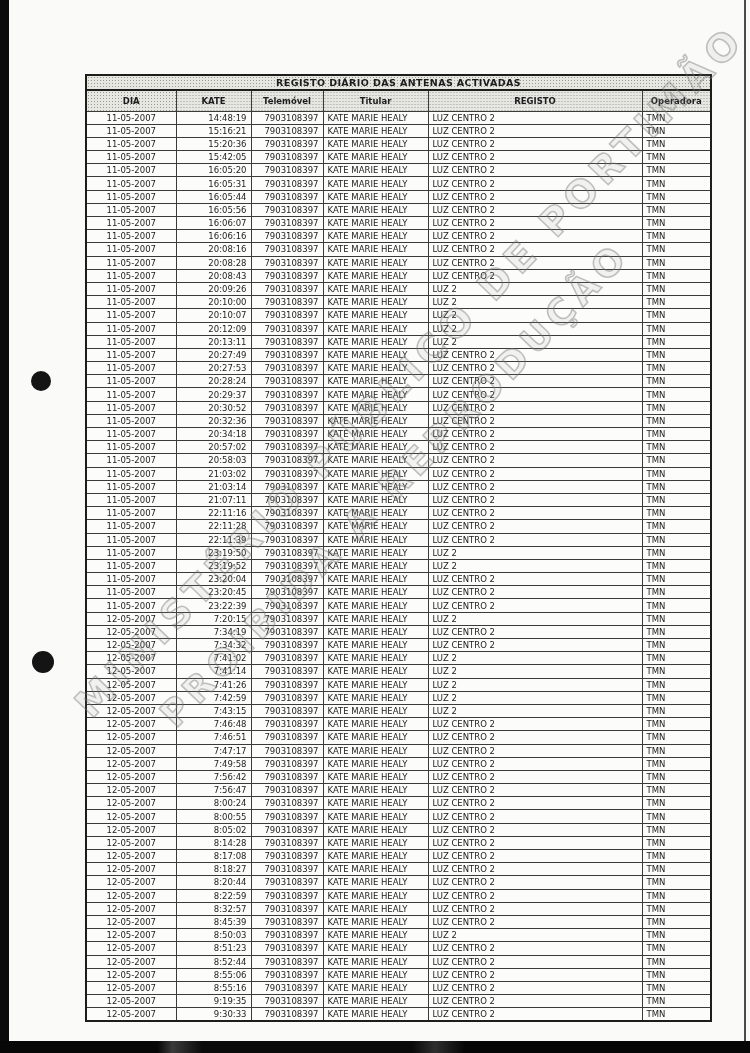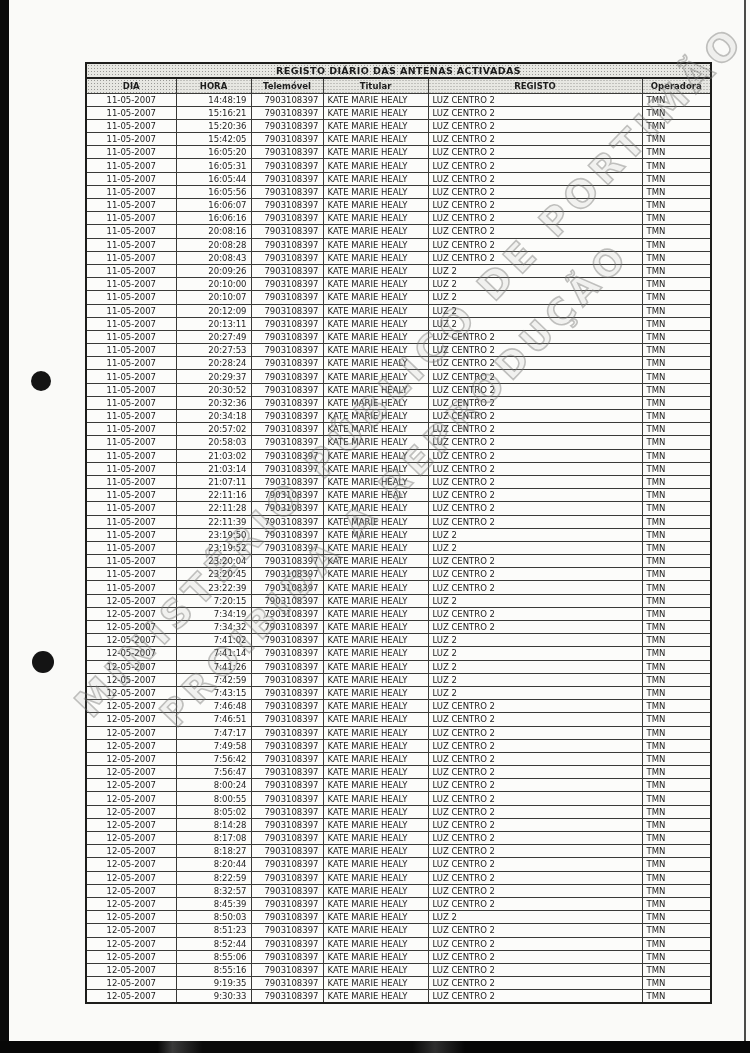--- a/index.html
+++ b/index.html
@@ -91,40 +91,40 @@
     font-size: 9.5px;
     font-weight: bold;
     text-align: center;
     letter-spacing: 0.4px;
     border: 2px solid #1d1d1b;
     background-color: #e7e7e2;
     background-image: radial-gradient(circle, rgba(90,90,88,0.55) 0.7px, transparent 0.9px);
     background-size: 3px 3px;
   }
   .register-table thead th.col-h {
-    height: 15px;
+    height: 21px;
     font-weight: bold;
     text-align: center;
     background-color: #e7e7e2;
     background-image: radial-gradient(circle, rgba(90,90,88,0.55) 0.7px, transparent 0.9px);
     background-size: 3px 3px;
   }
   .register-table tbody td {
     height: 13.2px;
     padding: 0 4px;
     line-height: 12px;
     background: #fcfcfa;
   }
   .register-table tbody td:nth-child(1) { text-align: center; }
   .register-table tbody td:nth-child(2) { text-align: right; }
   .register-table tbody td:nth-child(3) { text-align: right; }
   .register-table tbody td:nth-child(4) { text-align: left; }
   .register-table tbody td:nth-child(5) { text-align: left; }
   .register-table tbody td:nth-child(6) { text-align: left; }
-  .register-table { border: 2px solid #1d1d1b; }
+  .register-table { border: 2px solid #1d1d1b; margin-top: 12px; }
 </style>
 </head>
 <body>
 
 <div class="page">
 
   <div class="edge-left"></div>
   <div class="edge-right"></div>
   <div class="edge-bottom"></div>
   <div class="hole-punch top"></div>
@@ -143,21 +143,21 @@
       <col style="width:105px">
       <col style="width:214px">
       <col style="width:69px">
     </colgroup>
     <thead>
       <tr>
         <th class="title-cell" colspan="6">REGISTO DIÁRIO DAS ANTENAS ACTIVADAS</th>
       </tr>
       <tr>
         <th class="col-h">DIA</th>
-        <th class="col-h">HORA</th>
+        <th class="col-h">KATE</th>
         <th class="col-h">Telemóvel</th>
         <th class="col-h">Titular</th>
         <th class="col-h">REGISTO</th>
         <th class="col-h">Operadora</th>
       </tr>
     </thead>
     <tbody>
         <tr>
           <td>11-05-2007</td>
           <td>14:48:19</td>

